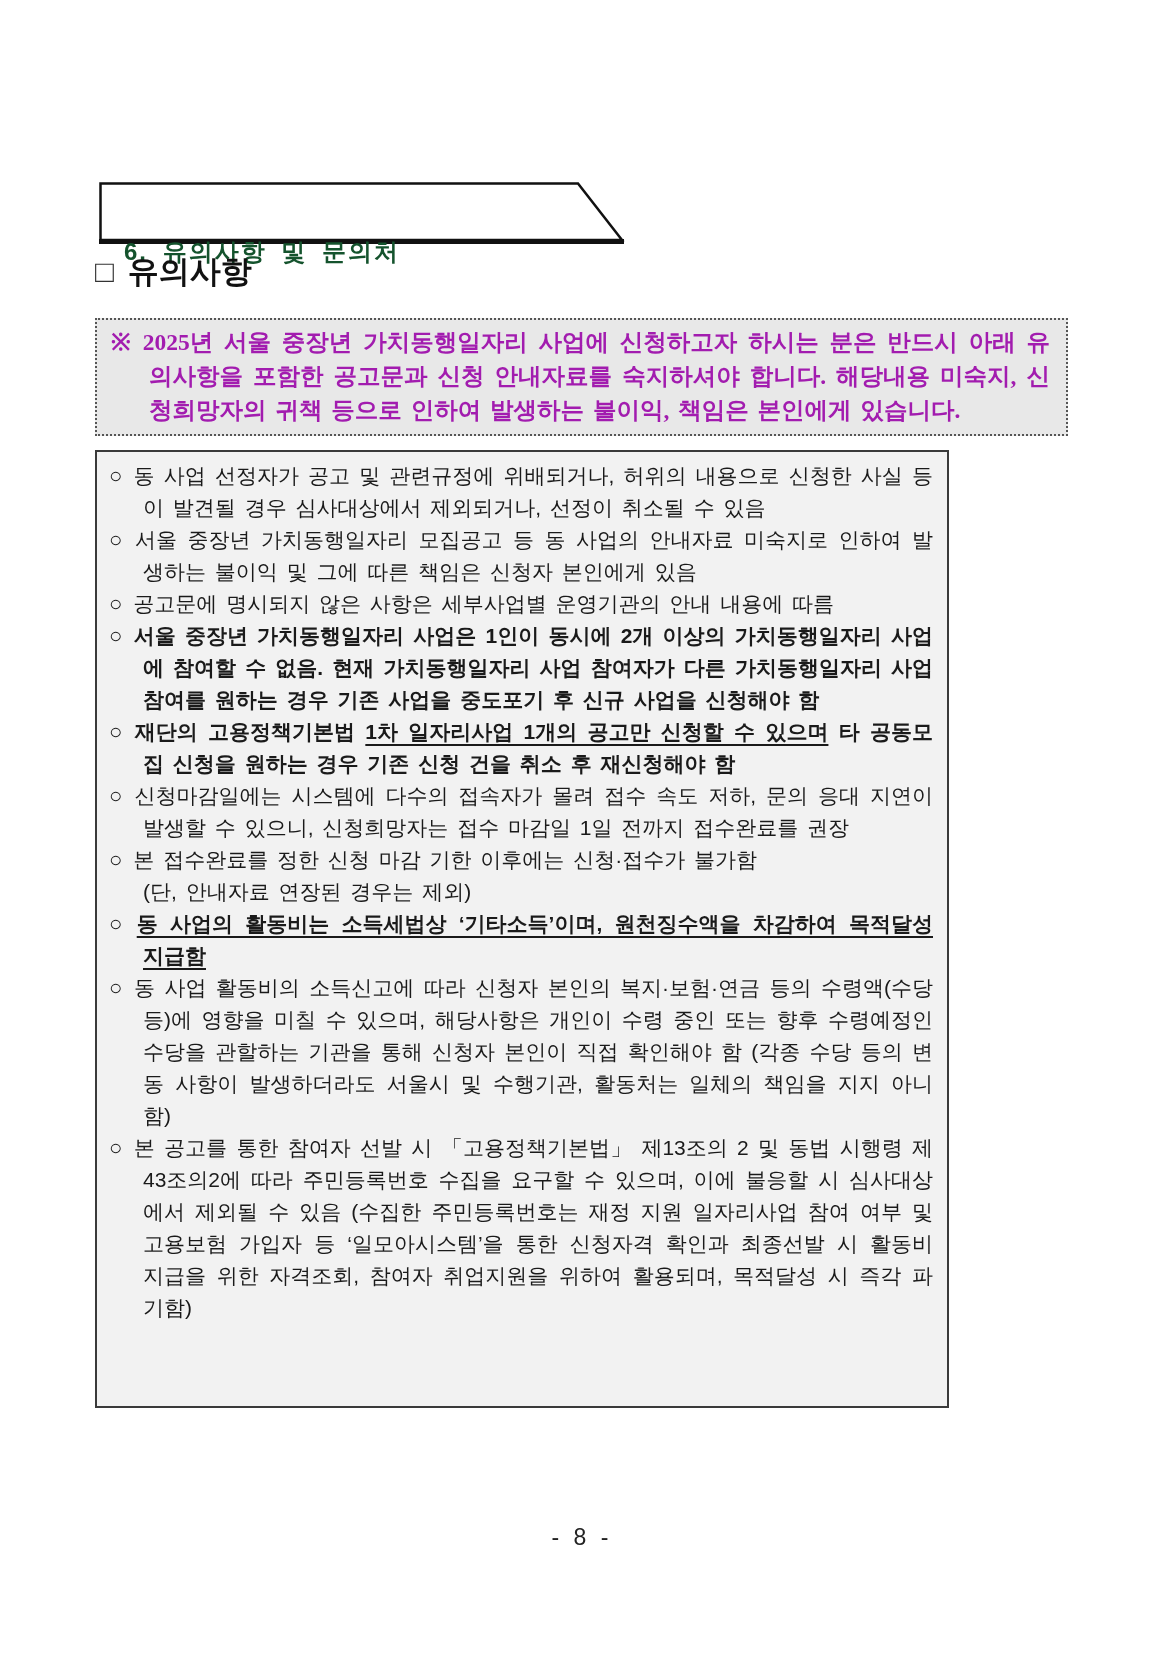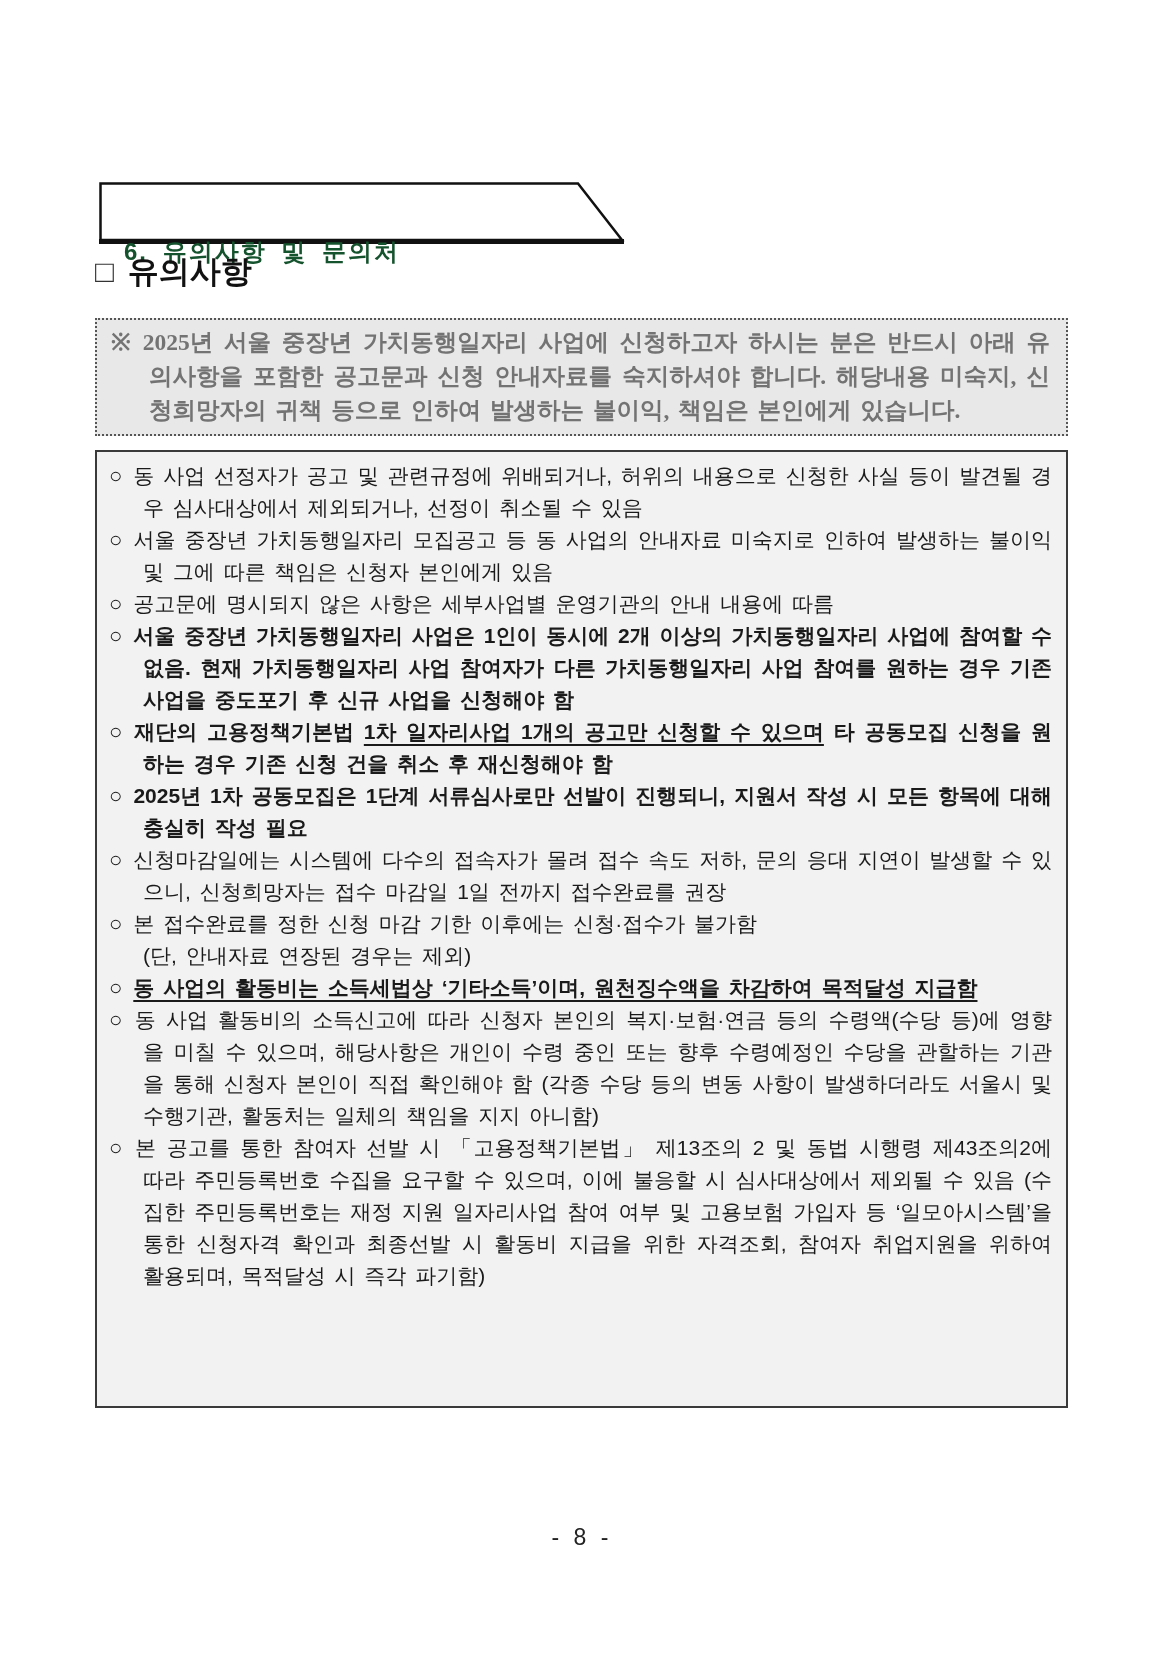--- a/index.html
+++ b/index.html
@@ -20,27 +20,27 @@
   
   .subheading { position:absolute; left:95px; top:251px; font-size:31px; font-weight:bold; color:#111; }
   .subheading .sq { font-weight:normal; color:#333; margin-right:14px; font-size:31px; }
   
   .notice-box {
     position:absolute; left:95px; top:318px; width:973px; box-sizing:border-box;
     border:2px dotted #555; background:var(--notice-bg);
     padding:5px 16px 7px 14px;
     font-family:"Liberation Serif","DejaVu Serif",serif;
     font-weight:bold; font-size:23.5px; line-height:34px;
-    text-align:justify; word-spacing:3px; color:#737373;
+    text-align:justify; word-spacing:3px; color:#a21caf;
   }
   .notice-para { padding-left:38px; text-indent:-38px; }
   .notice-para .mk { margin-right:10px; }
   
   .notes-box {
-    position:absolute; left:95px; top:450px; width:973px; min-height:958px; box-sizing:border-box;
+    position:absolute; left:95px; top:450px; width:854px; min-height:958px; box-sizing:border-box;
     border:2px solid var(--border-dark); background:var(--box-bg);
     padding:8px 14px 12px 12px;
     font-size:21px; line-height:32px; text-align:justify; word-spacing:3px;
   }
   .note-item { padding-left:34px; text-indent:-34px; }
   .note-item .bullet { margin-right:11px; font-size:22px; }
   .note-item.b-item .bullet { font-weight:bold; }
   .seg.b { font-weight:bold; }
   .seg.u { text-decoration:underline; text-underline-offset:5px; text-decoration-thickness:2px; }
   .seg.blue { color:var(--link-blue); }
@@ -75,21 +75,20 @@
     </div>
   </div>
 
   <div class="notes-box">
     <div>
         <div class="note-item"><span class="bullet">○</span><span class="seg">동 사업 선정자가 공고 및 관련규정에 위배되거나, 허위의 내용으로 신청한 사실 등이 발견될 경우 심사대상에서 제외되거나, 선정이 취소될 수 있음</span></div>
         <div class="note-item"><span class="bullet">○</span><span class="seg">서울 중장년 가치동행일자리 모집공고 등 동 사업의 안내자료 미숙지로 인하여 발생하는 불이익 및 그에 따른 책임은 신청자 본인에게 있음</span></div>
         <div class="note-item"><span class="bullet">○</span><span class="seg">공고문에 명시되지 않은 사항은 세부사업별 운영기관의 안내 내용에 따름</span></div>
         <div class="note-item b-item"><span class="bullet">○</span><span class="seg b">서울 중장년 가치동행일자리 사업은 1인이 동시에 2개 이상의 가치동행일자리 사업에 참여할 수 없음. 현재 가치동행일자리 사업 참여자가 다른 가치동행일자리 사업 참여를 원하는 경우 기존 사업을 중도포기 후 신규 사업을 신청해야 함</span></div>
         <div class="note-item b-item"><span class="bullet">○</span><span class="seg b">재단의 고용정책기본법 </span><span class="seg b u">1차 일자리사업 1개의 공고만 신청할 수 있으며</span><span class="seg b"> 타 공동모집 신청을 원하는 경우 기존 신청 건을 취소 후 재신청해야 함</span></div>
-        <div class="note-item b-item"><span class="bullet">○</span><span class="seg b">2025년 1차 공동모집은 1단계 서류심사로만 선발이 진행되니, 지원서 작성 시 모든 항목에 대해 충실히 작성 필요</span></div>
         <div class="note-item"><span class="bullet">○</span><span class="seg">신청마감일에는 시스템에 다수의 접속자가 몰려 접수 속도 저하, 문의 응대 지연이 발생할 수 있으니, 신청희망자는 접수 마감일 1일 전까지 접수완료를 권장</span></div>
         <div class="note-item"><span class="bullet">○</span><span class="seg">본 접수완료를 정한 신청 마감 기한 이후에는 신청·접수가 불가함</span><br><span class="seg">(단, 안내자료 연장된 경우는 제외)</span></div>
         <div class="note-item b-item"><span class="bullet">○</span><span class="seg b u">동 사업의 활동비는 소득세법상 ‘기타소득’이며, 원천징수액을 차감하여 목적달성 지급함</span></div>
         <div class="note-item"><span class="bullet">○</span><span class="seg">동 사업 활동비의 소득신고에 따라 신청자 본인의 복지·보험·연금 등의 수령액(수당 등)에 영향을 미칠 수 있으며, 해당사항은 개인이 수령 중인 또는 향후 수령예정인 수당을 관할하는 기관을 통해 신청자 본인이 직접 확인해야 함 (각종 수당 등의 변동 사항이 발생하더라도 서울시 및 수행기관, 활동처는 일체의 책임을 지지 아니함)</span></div>
         <div class="note-item gap-top"><span class="bullet">○</span><span class="seg">본 공고를 통한 참여자 선발 시 「고용정책기본법」 제13조의 2 및 동법 시행령 제43조의2에 따라 주민등록번호 수집을 요구할 수 있으며, 이에 불응할 시 심사대상에서 제외될 수 있음 (수집한 주민등록번호는 재정 지원 일자리사업 참여 여부 및 고용보험 가입자 등 ‘일모아시스템’을 통한 신청자격 확인과 최종선발 시 활동비 지급을 위한 자격조회, 참여자 취업지원을 위하여 활용되며, 목적달성 시 즉각 파기함)</span></div>
       </div>
   </div>
 
   <div class="page-number">- 8 -</div>
 

